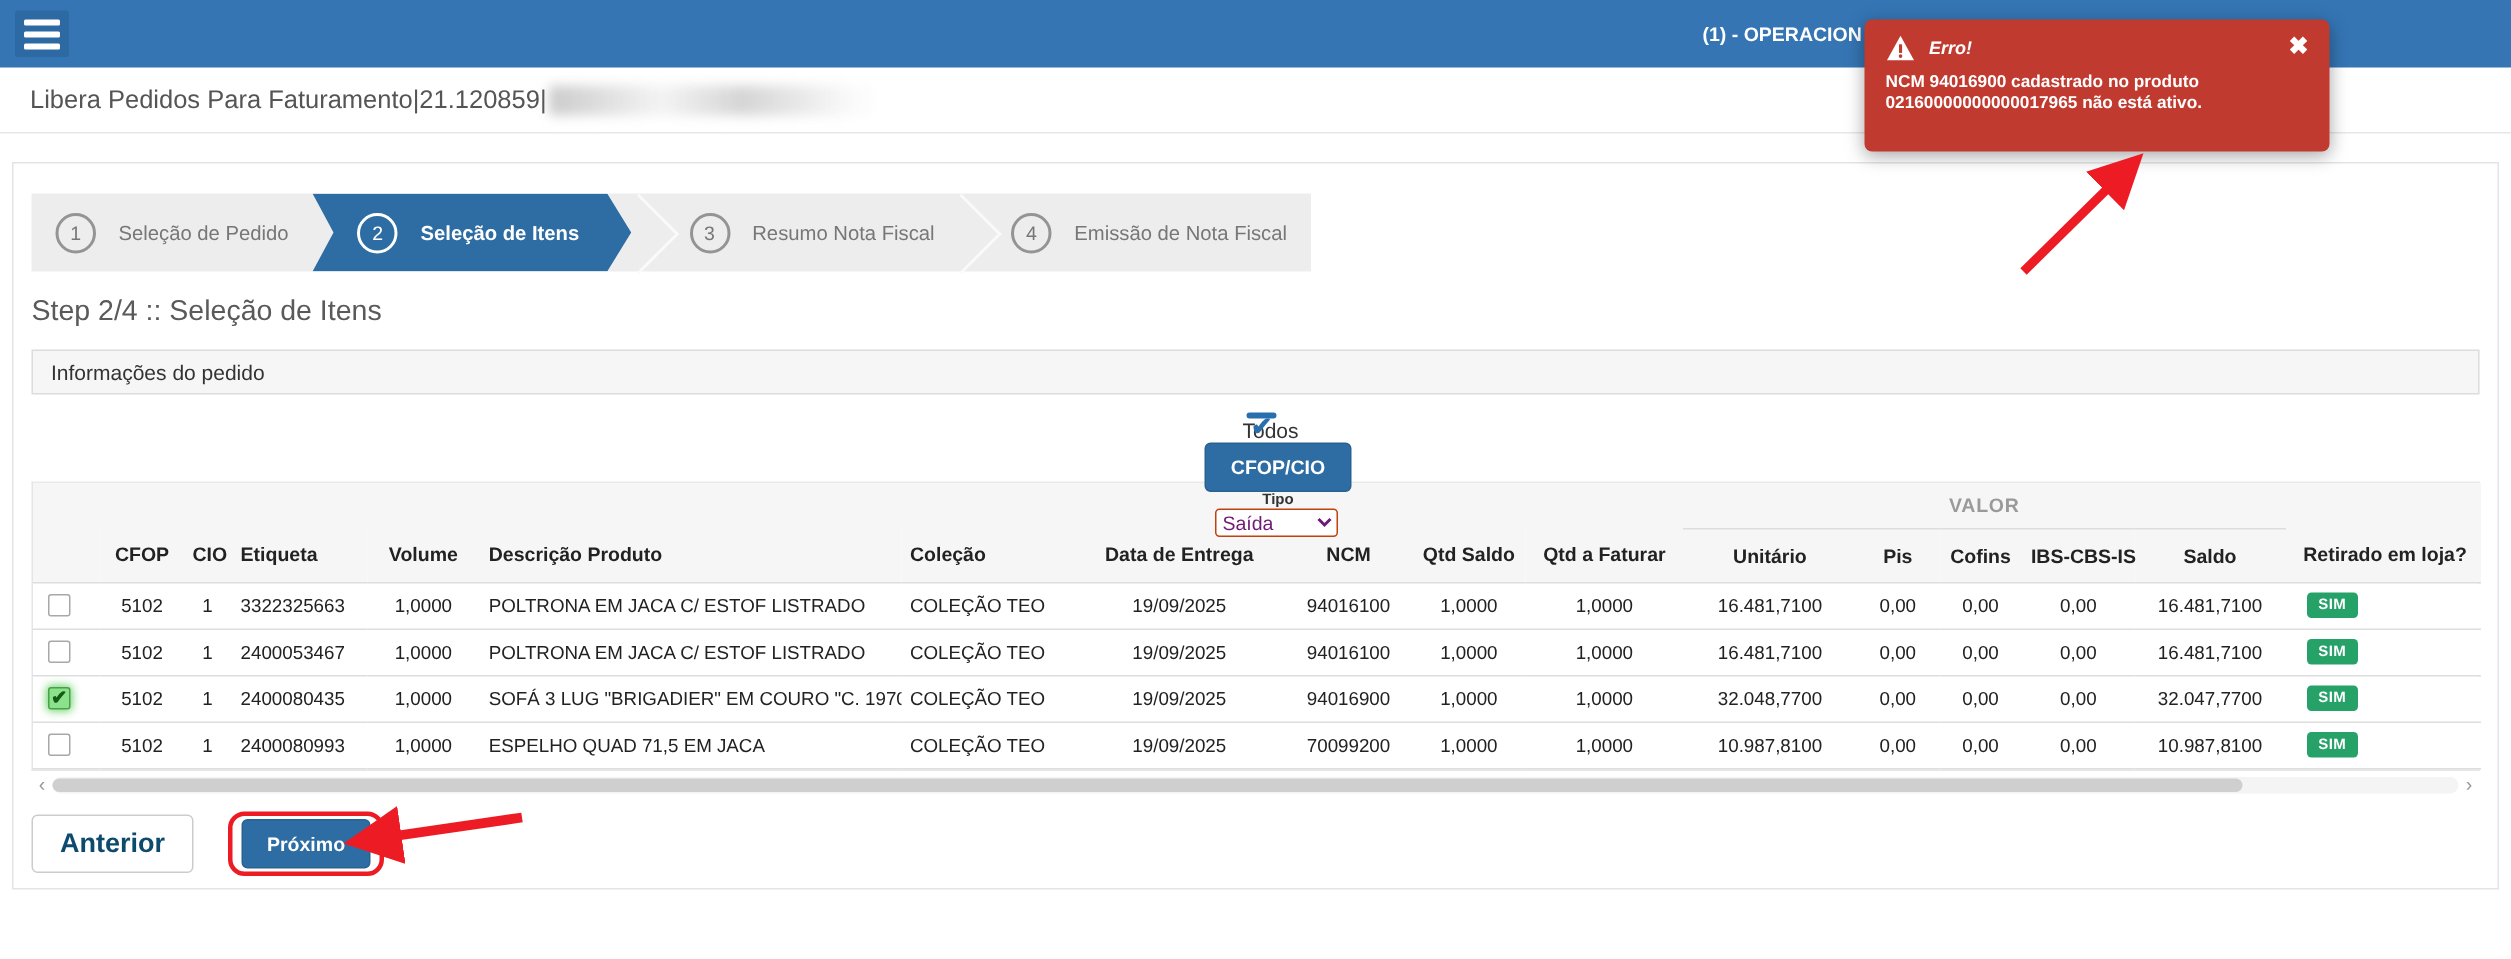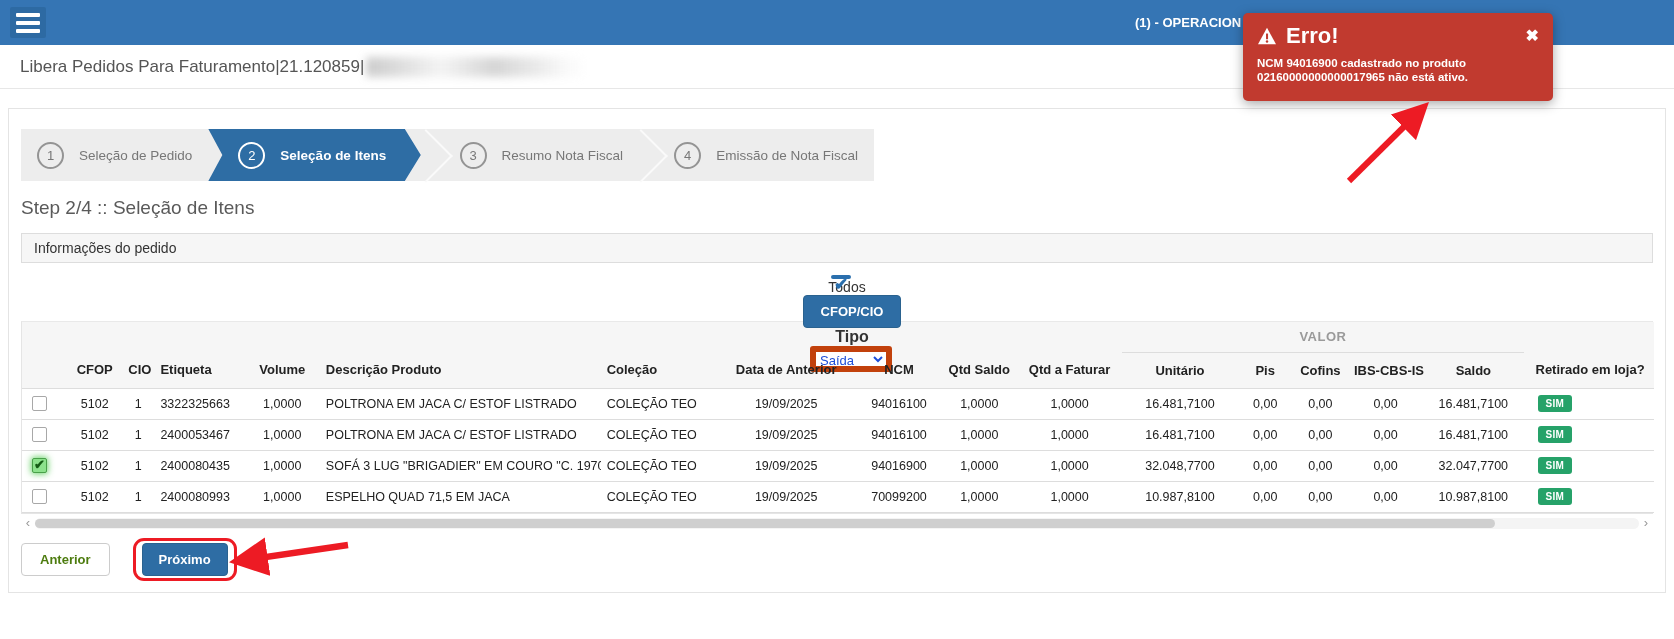--- a/index.html
+++ b/index.html
@@ -50,23 +50,23 @@
 
   
   .filter-row { margin-top:12px; height:32px; display:flex; align-items:center; padding-left:8px;flex-direction:column; }
   .cb-todos { width:20px; height:20px; border:2px solid #2a6fad; border-radius:3px; background:#fff;
     position:relative; cursor:pointer; }
   .cb-todos::after { content:'✔'; position:absolute; left:1px; top:-3px; font-size:17px;
     font-weight:700; color:#2a6fad; }
   .todos-label { margin-left:12px; font-size:14px; color:#333; }
   .btn-cfop { margin-left:22px; background:var(--accent); color:#fff; font-weight:700; font-size:13px;
     border:1px solid #2a628f; border-radius:4px; padding:8px 17px; cursor:pointer; }
-  .tipo-label { margin-left:22px; font-size:16px; font-weight:700; color:#333; }
-  .tipo-select { margin-left:20px; width:82px; height:26px; font-size:13px; color:#1d4ed8;
-    border:6px solid #c2410c; border-radius:3px; background:#fff; font-family:"Liberation Sans",sans-serif; }
+  .tipo-label { margin-left:22px; font-size:10px; font-weight:700; color:#333; }
+  .tipo-select { margin-left:20px; width:82px; height:26px; font-size:13px; color:#701a75;
+    border:1px solid #c2410c; border-radius:3px; background:#fff; font-family:"Liberation Sans",sans-serif; }
 
   
   .tbl-wrap { margin-top:14px; border:1px solid #e5e5e5; border-top:1px solid #e9e9e9; }
   table { width:1632px; border-collapse:collapse; table-layout:fixed; }
   thead { background:#f6f6f6; }
   th { font-size:13px; font-weight:700; color:#222; padding:4px 6px; white-space:nowrap; }
   .group-row th { height:30px; }
   .group-row .valor { color:#9a9a9a; text-align:center; border-bottom:1px solid #ddd; letter-spacing:.5px; }
   .cols-row th { height:36px; vertical-align:middle; }
   td { font-size:12.5px; color:#222; padding:4px 6px; white-space:nowrap; overflow:hidden; }
@@ -85,33 +85,33 @@
   
   .hscroll { margin-top:3px; width:1632px; height:13px; display:flex; align-items:center; }
   .hs-arrow { width:14px; height:13px; color:#999; font-size:13px; line-height:11px; text-align:center;
     cursor:pointer; user-select:none; }
   .hs-track { flex:1; height:11px; background:#f4f4f4; border-radius:6px; position:relative; }
   .hs-thumb { position:absolute; left:0; top:1px; width:91%; height:9px; background:#cfcfcf;
     border-radius:5px; cursor:pointer; }
 
   
   .btn-row { margin-top:13px; display:flex; align-items:center; }
-  .btn-anterior { background:#fff; border:1px solid #ccc; border-radius:4px; color:#4d7c0f;
-    font-weight:700; font-size:13px; padding:8px 18px; cursor:pointer; }
+  .btn-anterior { background:#fff; border:1px solid #ccc; border-radius:4px; color:#0c4a6e;
+    font-weight:700; font-size:18px; padding:8px 18px; cursor:pointer; }
   .proximo-wrap { position:relative; margin-left:32px; }
   .proximo-wrap::after { content:''; position:absolute; inset:-5px -9px; border:3px solid var(--ann);
     border-radius:11px; pointer-events:none; }
   .btn-proximo { background:var(--accent); border:1px solid #2a628f; border-radius:4px; color:#fff;
     font-weight:700; font-size:13px; padding:8px 16px; cursor:pointer; }
 
   
   .toast { position:absolute; left:1243px; top:13px; width:310px; height:88px; background:var(--error);
     border-radius:5px; box-shadow:0 3px 12px rgba(0,0,0,.35); z-index:20; padding:10px 14px 8px 14px; color:#fff; }
   .toast-head { display:flex; align-items:center; gap:9px; }
-  .toast-title { font-size:22px; font-weight:700; }
+  .toast-title { font-size:12px; font-weight:700;font-style:italic; }
   .toast-close { margin-left:auto; background:none; border:none; color:#fff; font-size:16px;
     font-weight:700; cursor:pointer; line-height:14px; }
   .toast-msg { margin-top:7px; font-size:11.5px; font-weight:700; line-height:14px; }
   .warn-icon { width:20px; height:18px; flex:0 0 auto; }
 
   
   .ann-overlay { position:absolute; left:0; top:0; width:1674px; height:639px;
     pointer-events:none; z-index:30; }
 </style>
 </head>
@@ -196,21 +196,21 @@
           <th></th>
         </tr>
         <tr class="cols-row">
           <th class="c-check"></th>
           <th class="t-c">CFOP</th>
           <th class="t-c">CIO</th>
           <th class="t-l">Etiqueta</th>
           <th class="t-r">Volume</th>
           <th class="t-l">Descrição Produto</th>
           <th class="t-l">Coleção</th>
-          <th class="t-r">Data de Anterior</th>
+          <th class="t-r">Data de Entrega</th>
           <th class="t-r">NCM</th>
           <th class="t-r">Qtd Saldo</th>
           <th class="t-r">Qtd a Faturar</th>
           <th class="t-r">Unitário</th>
           <th class="t-r">Pis</th>
           <th class="t-r">Cofins</th>
           <th class="t-r">IBS-CBS-IS</th>
           <th class="t-r">Saldo</th>
           <th class="t-l" style="padding-left:12px;">Retirado em loja?</th>
         </tr>

